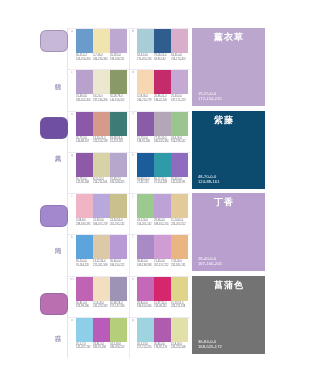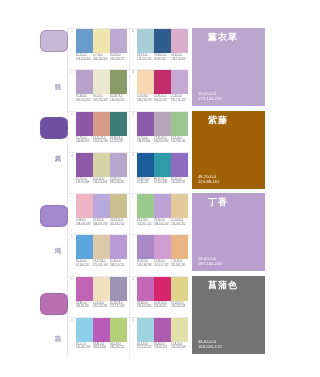--- a/index.html
+++ b/index.html
@@ -46,21 +46,21 @@
     font-size:2.7px;line-height:3.5px;color:#6d6a78;
     letter-spacing:-0.05px;white-space:nowrap;
     transform:scale(.98);transform-origin:left top;
   }
   .vline{position:absolute;left:0;top:0;width:1px;height:330px;background:#ece9f2;}
   .hline{position:absolute;left:0;width:122px;height:1px;background:#ece9f2;}
 
   
   .panel{position:absolute;left:192px;width:73px;box-sizing:border-box;}
   .pname{
-    position:absolute;left:16px;top:4px;
+    position:absolute;left:22px;top:4px;
     font-size:9px;line-height:11px;color:#ffffff;font-weight:bold;
     letter-spacing:1px;
   }
   .pvals{
     position:absolute;left:6px;bottom:5px;
     font-size:4px;line-height:5px;color:#ffffff;letter-spacing:.1px;
   }
 </style>
 </head>
 <body>
@@ -448,21 +448,21 @@
     </div>
 
   <div id="panels">
       <div class="panel" style="top: 28px; height: 78px; background: rgb(187, 166, 205);">
         <div class="pname">薰衣草</div>
         <div class="pvals">
           <div>19-25-0-0</div>
           <div>172-154-215</div>
         </div>
       </div>
-      <div class="panel" style="top: 110.5px; height: 78px; background: #a16207; text-decoration: underline;">
+      <div class="panel" style="top: 110.5px; height: 78px; background: #0c4a6e; text-decoration: underline;">
         <div class="pname">紫藤</div>
         <div class="pvals">
           <div>48-70-0-0</div>
           <div>124-88-161</div>
         </div>
       </div>
       <div class="panel" style="top: 193px; height: 78px; background: rgb(185, 159, 205);">
         <div class="pname">丁香</div>
         <div class="pvals">
           <div>28-40-0-0</div>

